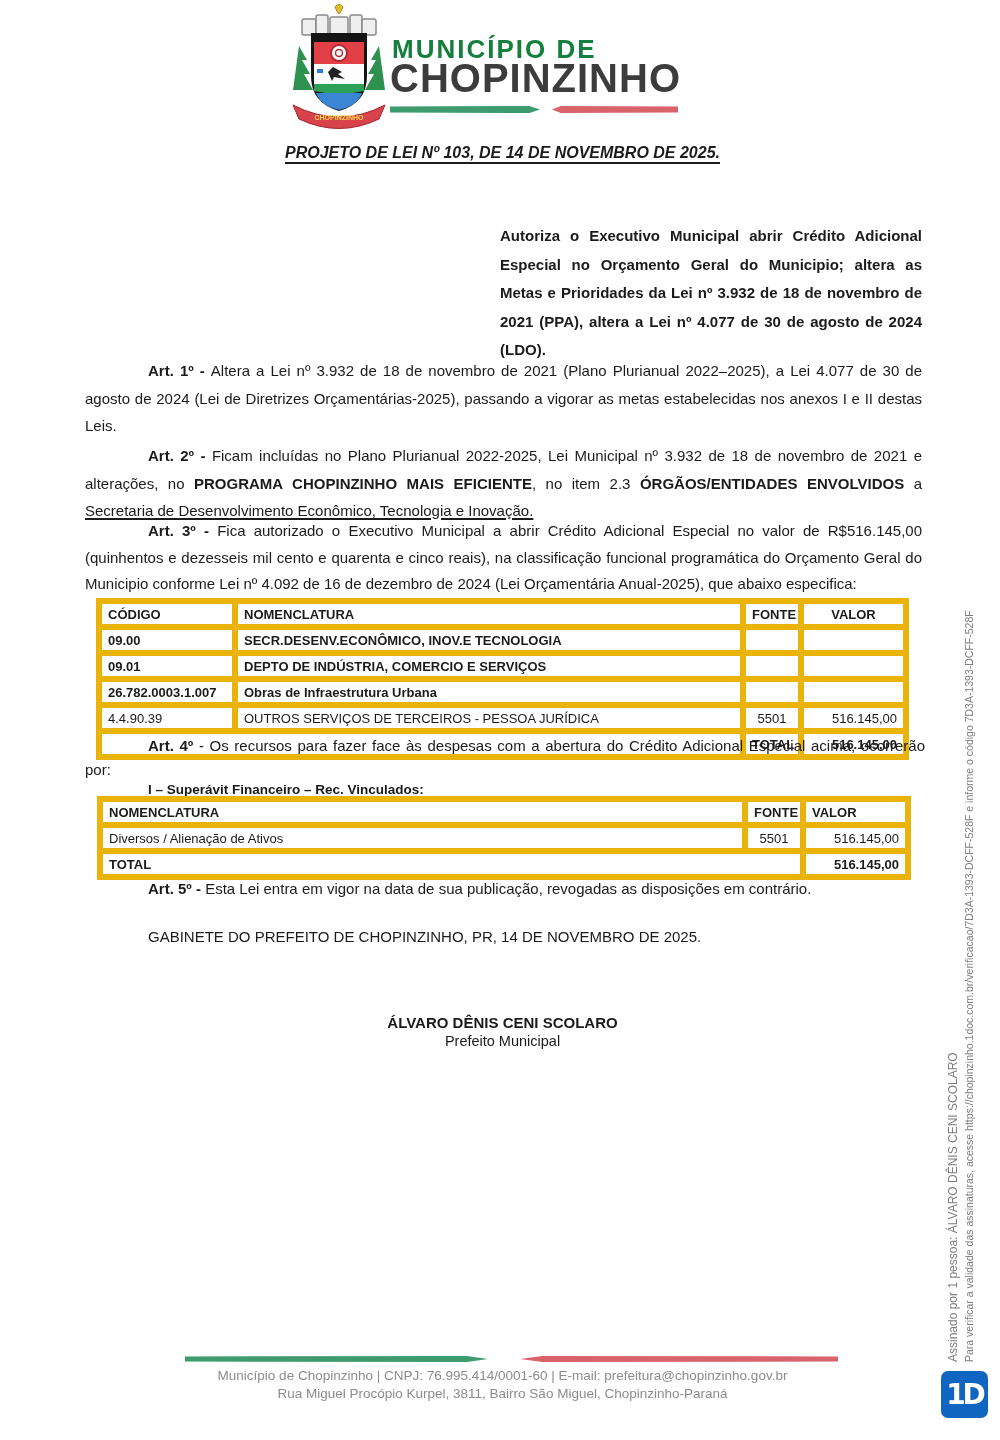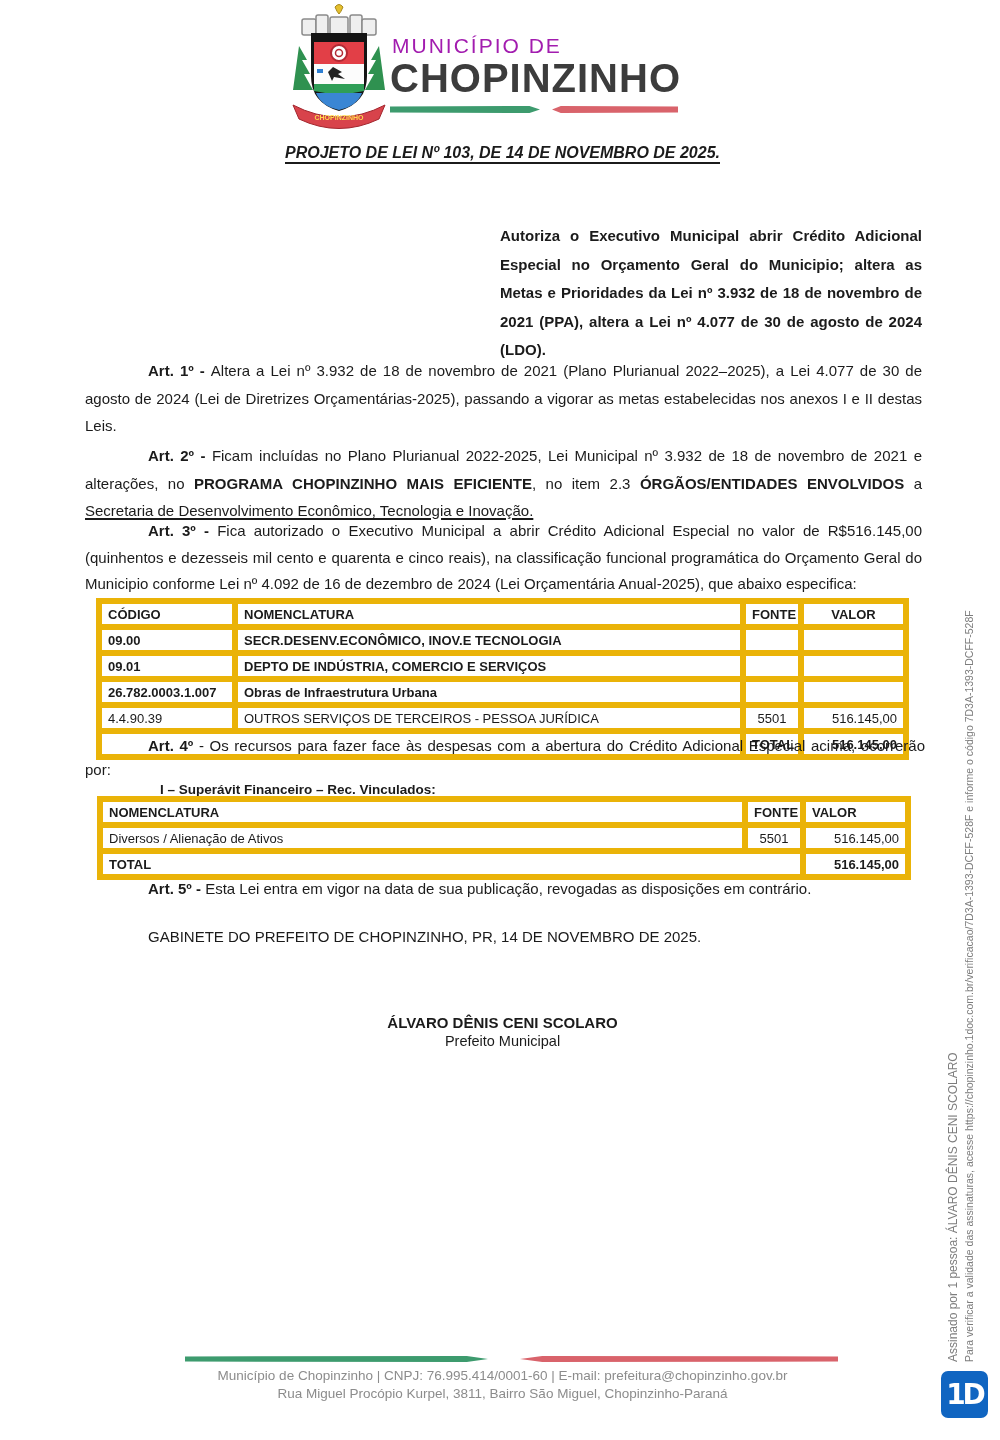--- a/index.html
+++ b/index.html
@@ -5,21 +5,21 @@
   html,body{margin:0;padding:0;background:#fff;}
   .page{position:relative;width:1000px;height:1440px;background:#ffffff;overflow:hidden;
         font-family:"Liberation Sans",sans-serif;color:#1b1b1b;}
   .abs{position:absolute;}
   p{margin:0;}
   .b{font-weight:bold;}
   .u{text-decoration:underline;text-decoration-thickness:1.5px;text-underline-offset:2px;}
   .just{text-align:justify;}
 
   
-  .brand-label{font-size:21px;font-weight:normal;letter-spacing:2px;color:#a21caf;}
+  .brand-label{font-size:26px;font-weight:bold;letter-spacing:2px;color:#15803d;}
   .brand-name{font-size:40px;font-weight:bold;letter-spacing:1px;color:#3c3c3c;line-height:40px;}
   .stripe{position:absolute;height:7px;}
   .stripe-green{clip-path:polygon(0 8%,93% 0,100% 50%,93% 100%,0 92%);}
   .stripe-red{clip-path:polygon(7% 0,100% 8%,100% 92%,7% 100%,0 50%);}
 
   .doc-title{font-size:16px;font-weight:bold;text-align:center;}
   .doc-title span{border-bottom:2.5px solid #1b1b1b;padding-bottom:1px;font-style:italic;}
 
   .summary{font-size:15px;font-weight:bold;line-height:28.5px;margin-top:28px;}
 
@@ -147,21 +147,21 @@
       <tr>
         <td colspan="2"></td>
         <td class="b ar">TOTAL</td>
         <td class="b ar">516.145,00</td>
       </tr>
     </tbody>
   </table>
 
   <p class="abs article just" style="left:85px;top:734px;width:840px;line-height:23.5px;"><span class="b">Art. 4º</span><span> - Os recursos para fazer face às despesas com a abertura do Crédito Adicional Especial acima, ocorrerão por:</span></p>
 
-  <div class="abs" style="left:148px;top:780px;margin-left:12px;">
+  <div class="abs" style="left:148px;top:780px;">
     <span class="subheading">I – Superávit Financeiro – Rec. Vinculados:</span>
   </div>
 
   <table class="abs doc-table" style="left:97px;top:796px;width:808px;">
     <colgroup>
         <col style="width:645px">
         <col style="width:58px">
         <col style="width:105px">
       </colgroup>
     <thead>

